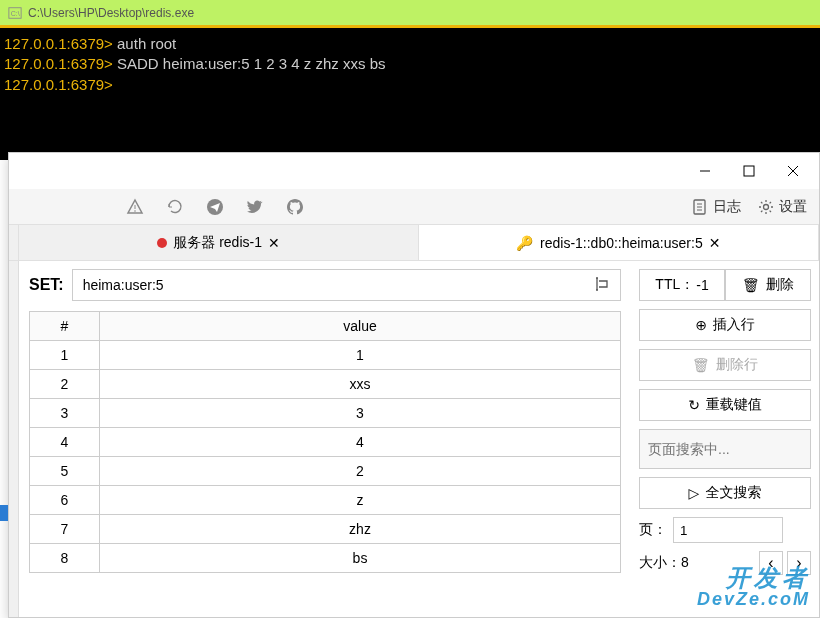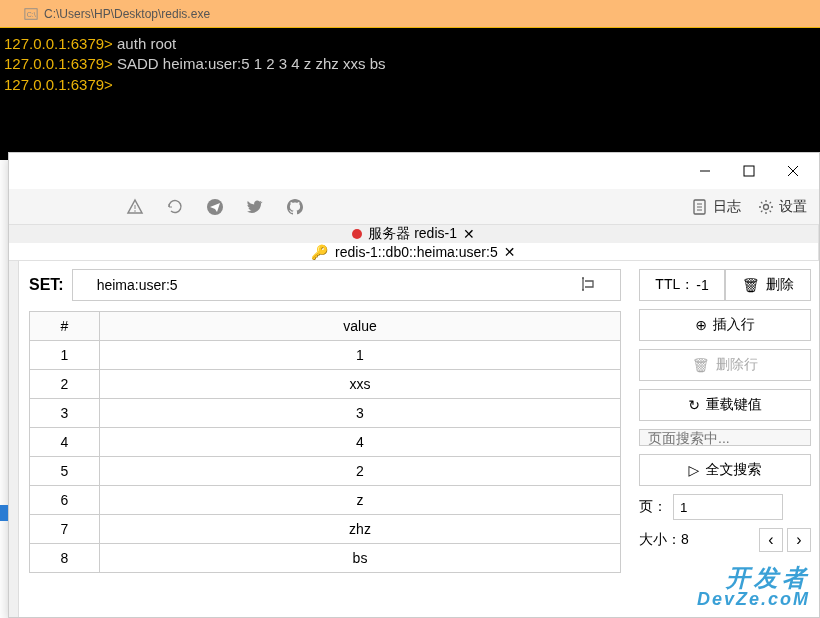--- a/index.html
+++ b/index.html
@@ -1,64 +1,64 @@
 <!DOCTYPE html>
 <html><head>
 <meta charset="utf-8">
 <style>
 * { margin: 0; padding: 0; box-sizing: border-box; font-family: "Microsoft YaHei", -apple-system, sans-serif; }
 body { background: #fff; width: 820px; height: 618px; overflow: hidden; position: relative; }
 
 
 .term-window { position: absolute; top: 0; left: 0; right: 0; height: 160px; background: #fff; }
-.term-titlebar { height: 28px; background: #fdba74; border-bottom: 1px solid #eab308; display: flex; align-items: center; padding: 0 24px; font-size: 12px; color: #555; }
+.term-titlebar { height: 28px; background: #bef264; border-bottom: 3px solid #eab308; display: flex; align-items: center; padding: 0 8px; font-size: 12px; color: #555; }
 .term-icon { width: 14px; height: 14px; margin-right: 6px; display: inline-flex; align-items: center; justify-content: center; }
 .terminal { background: #000; color: #ccc; font-family: "Consolas", "Courier New", monospace; font-size: 15px; padding: 6px 4px; line-height: 1.35; height: 132px; }
 .term-green { color: #eab308; }
 
 
 .gui-window { position: absolute; top: 152px; left: 8px; right: 0; bottom: 0; background: #fff; border: 1px solid #ccc; box-shadow: 0 4px 12px rgba(0,0,0,0.2); }
 .gui-titlebar { height: 36px; display: flex; justify-content: flex-end; align-items: center; padding: 0 4px; }
 .win-btn { width: 44px; height: 30px; display: flex; align-items: center; justify-content: center; cursor: pointer; }
 .win-btn svg { width: 14px; height: 14px; }
 
 .toolbar { height: 36px; background: #f5f5f5; display: flex; align-items: center; padding: 0 12px; justify-content: space-between; border-bottom: 1px solid #e0e0e0; }
 .toolbar-left { display: flex; gap: 22px; margin-left: 105px; }
 .toolbar-right { display: flex; gap: 16px; align-items: center; }
 .tb-icon { color: #666; width: 18px; height: 18px; display: flex; align-items: center; justify-content: center; cursor: pointer; }
 .tb-item { display: flex; align-items: center; gap: 4px; font-size: 14px; color: #333; cursor: pointer; }
 
-.tabs { height: 36px; display: flex; background: #fafafa; border-bottom: 1px solid #e0e0e0; flex-direction: column; }
+.tabs { height: 36px; display: flex; background: #fafafa; border-bottom: 1px solid #e0e0e0; }
 .left-stub { width: 10px; border-right: 1px solid #e0e0e0; background: #f0f0f0; }
 .tab { flex: 1; display: flex; align-items: center; justify-content: center; gap: 6px; font-size: 14px; border-right: 1px solid #e0e0e0; background: #f0f0f0; cursor: pointer; position: relative; }
 .tab.active { background: #fff; }
 .tab-close { font-size: 14px; cursor: pointer; }
 .server-icon { width:10px; height:10px; background:#d33; border-radius:50%; display:inline-block; }
 .key-icon { color: #e6a400; font-size: 14px; }
 
 .content { display: flex; height: calc(100% - 108px); }
 .left-edge { width: 10px; background: #f0f0f0; border-right: 1px solid #ddd; }
 .main-panel { flex: 1; padding: 8px 10px; overflow: hidden; }
 .side-panel { width: 188px; padding: 8px 8px; display: flex; flex-direction: column; gap: 8px; }
 
 .key-row { display: flex; align-items: center; gap: 8px; margin-bottom: 10px; }
 .set-label { font-weight: bold; font-size: 16px; }
-.key-input { flex: 1; height: 32px; border: 1px solid #ccc; padding: 0 24px; font-size: 14px; display: flex; align-items: center; justify-content: space-between; }
+.key-input { flex: 1; height: 32px; border: 1px solid #ccc; padding: 0 10px; font-size: 14px; display: flex; align-items: center; justify-content: space-between; }
 .rename-icon { cursor: pointer; color: #555; }
 
 .data-table { width: 100%; border-collapse: collapse; }
 .data-table th, .data-table td { border: 1px solid #ccc; padding: 6px 8px; text-align: center; font-size: 14px; font-weight: normal; }
 .data-table th { background: #fafafa; }
 .data-table .idx-col { width: 70px; }
 .data-table tbody tr { cursor: pointer; }
 
 .ttl-box { height: 32px; border: 1px solid #ccc; display: flex; align-items: center; justify-content: center; font-size: 14px; gap: 2px; }
 .action-btn { height: 32px; border: 1px solid #ccc; display: flex; align-items: center; justify-content: center; gap: 6px; font-size: 14px; cursor: pointer; background: #fff; }
 .action-btn.disabled { color: #aaa; }
-.search-input { height: 17px; border: 1px solid #ccc; padding: 0 8px; font-size: 14px; color: #999; background:#f7f7f7; }
+.search-input { height: 40px; border: 1px solid #ccc; padding: 0 8px; font-size: 14px; color: #999; background:#f7f7f7; }
 .page-row { display: flex; align-items: center; gap: 6px; font-size: 14px; }
 .page-input { width: 110px; height: 26px; border: 1px solid #ccc; padding: 0 6px; }
 .nav-row { display: flex; justify-content: space-between; align-items: center; font-size: 14px; }
 .nav-arrows { display:flex; gap: 4px; }
 .nav-arrow { width: 24px; height: 24px; border: 1px solid #ccc; display: flex; align-items: center; justify-content: center; cursor: pointer; font-size:16px; }
 
 .watermark { position: absolute; right: 10px; bottom: 10px; font-size: 24px; font-weight: bold; color: #1890d0; font-style: italic; letter-spacing: 4px; line-height: 1; text-align: right; opacity: 0.85; pointer-events:none; }
 .watermark .sub { font-size: 18px; letter-spacing: 2px; }
 
 .blue-strip { position:absolute; left:0; top:505px; width:8px; height:16px; background:#2b7cd3; }

